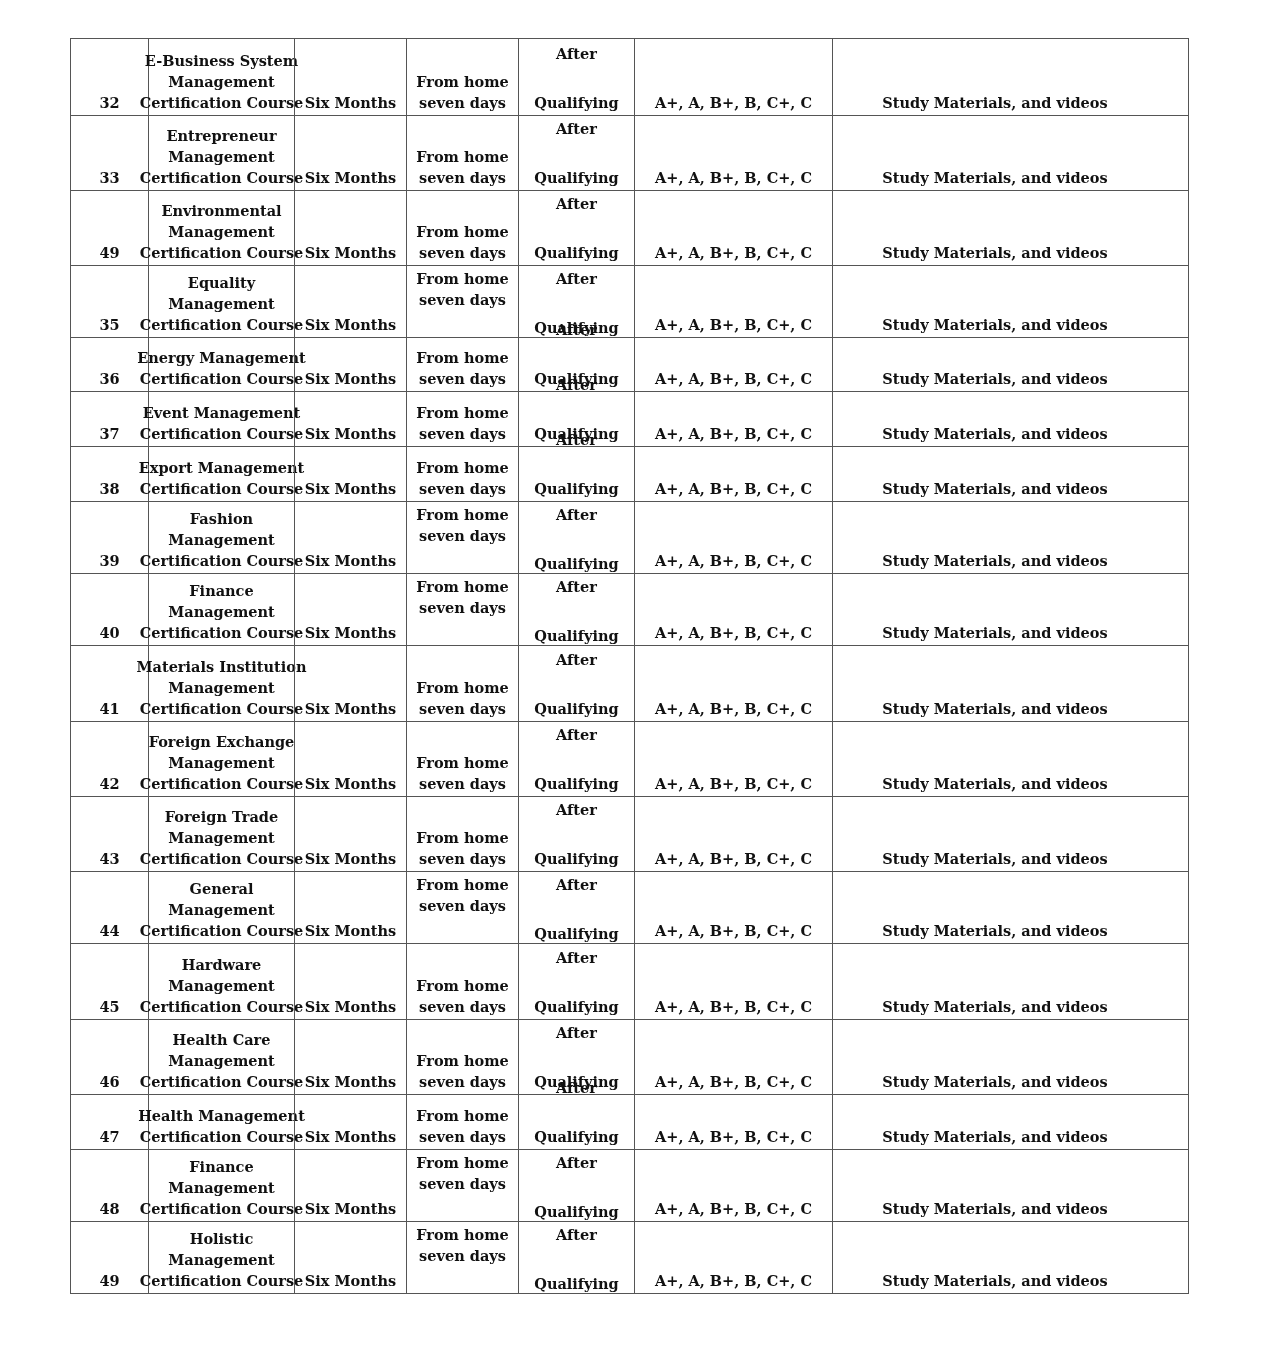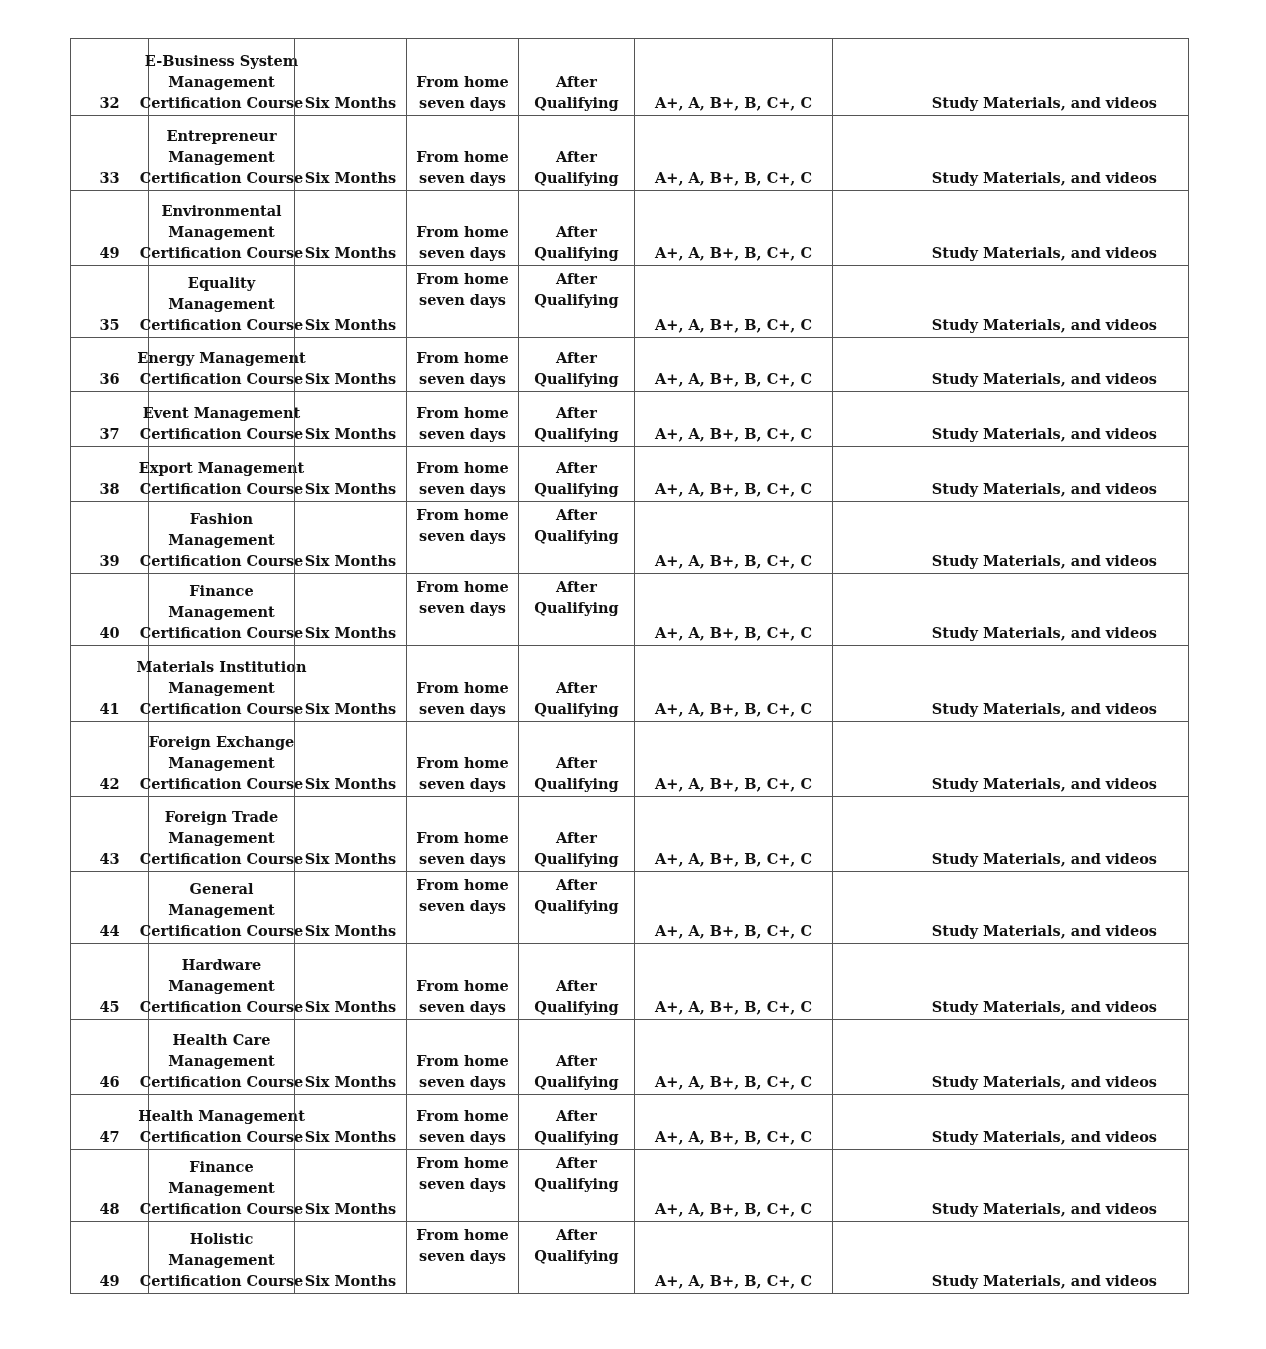--- a/index.html
+++ b/index.html
@@ -6,23 +6,23 @@
   body { width:1266px; height:1349px; position:relative; font-family:"DejaVu Serif", serif; color:#111; }
   .table { position:absolute; left:70px; top:38px; width:1119px; border:1.5px solid #555; box-sizing:border-box; }
   .row { position:relative; display:flex; border-top:1.5px solid #555; box-sizing:border-box; }
   .row:first-child { border-top:none; }
   .cell { position:relative; box-sizing:border-box; border-left:1.5px solid #555; display:flex; flex-direction:column; justify-content:flex-end; align-items:center; text-align:center; font-weight:bold; font-size:14.5px; line-height:21px; padding-bottom:2px; }
   .cell:first-child { border-left:none; }
   .c1 { width:77px; }
   .c2 { width:146px; }
   .c3 { width:112px; }
   .c4 { width:112px; }
-  .c5 { width:116px; }
+  .c5 { width:116px;gap:28px; }
   .c6 { width:198px; }
-  .c7 { width:325px;align-items:flex-end; }
+  .c7 { width:325px; }
   .top .c4, .top .c5 { justify-content:flex-start; padding-top:2px; }
   .line { display:block; white-space:nowrap; }
 </style>
 </head>
 <body>
 
 <div class="table" id="course-table">
     <div class="row" style="height: 76px;">
       <div class="cell c1">
         <span class="line">32</span>

